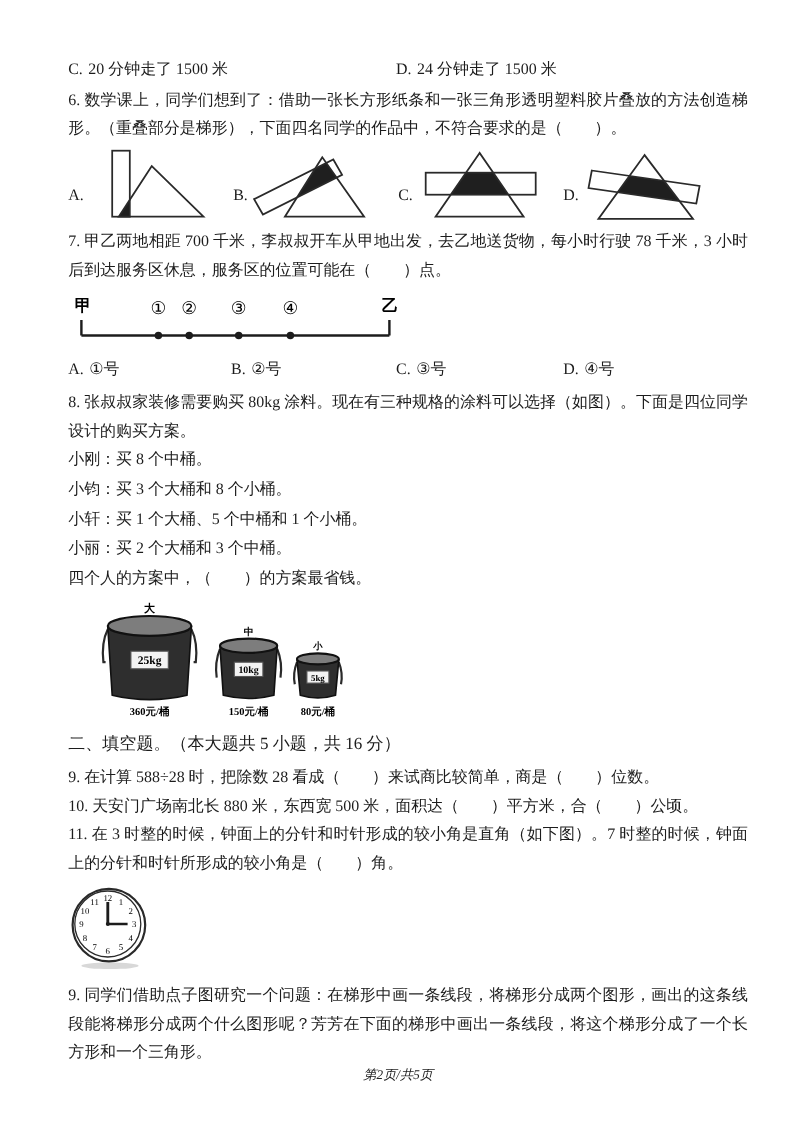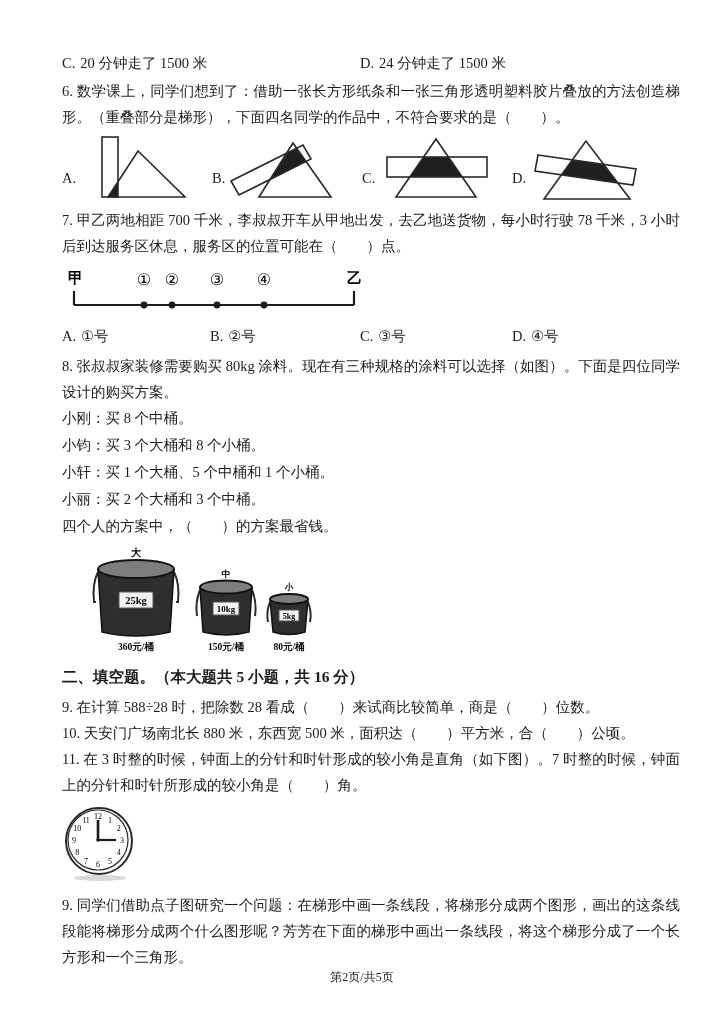--- a/index.html
+++ b/index.html
@@ -11,25 +11,25 @@
   }
   .page { position:absolute; inset:0; padding:50px 44px 12px 62px; }
   .para { text-align:justify; }
   .opt-row { display:grid; grid-template-columns:148px 150px 152px 1fr; }
   .opt-row.two { grid-template-columns:298px 1fr; }
   .opt-label { margin-right:5px; }
   .fig-row { display:flex; align-items:flex-start; margin-top:5px; margin-bottom:4px; }
   .fig-item { display:flex; align-items:center; width:150px; }
   .fig-item .fig-label { margin-right:4px; margin-top:18px; }
   .schemes div { line-height:27px; }
-  .section-title { font-weight:bold; font-size:15.5px; margin-top:6px; line-height:30px; }
+  .section-title { font-weight:normal; font-size:15.5px; margin-top:6px; line-height:30px; }
   .mt2{margin-top:2px;} .mt4{margin-top:4px;} .mt6{margin-top:6px;}
   .footer {
     position:absolute; left:0; right:0; bottom:34px;
-    text-align:center; font-size:12px; color:#222;
+    text-align:center; font-size:12px; color:#222;font-style:italic;
   }
   svg { display:block; }
   .shape { fill:none; stroke:#2a2a2a; stroke-width:1.6; }
   .dark { fill:#1f1f1f; }
 </style>
 </head>
 <body>
 
 <div class="page">
 

